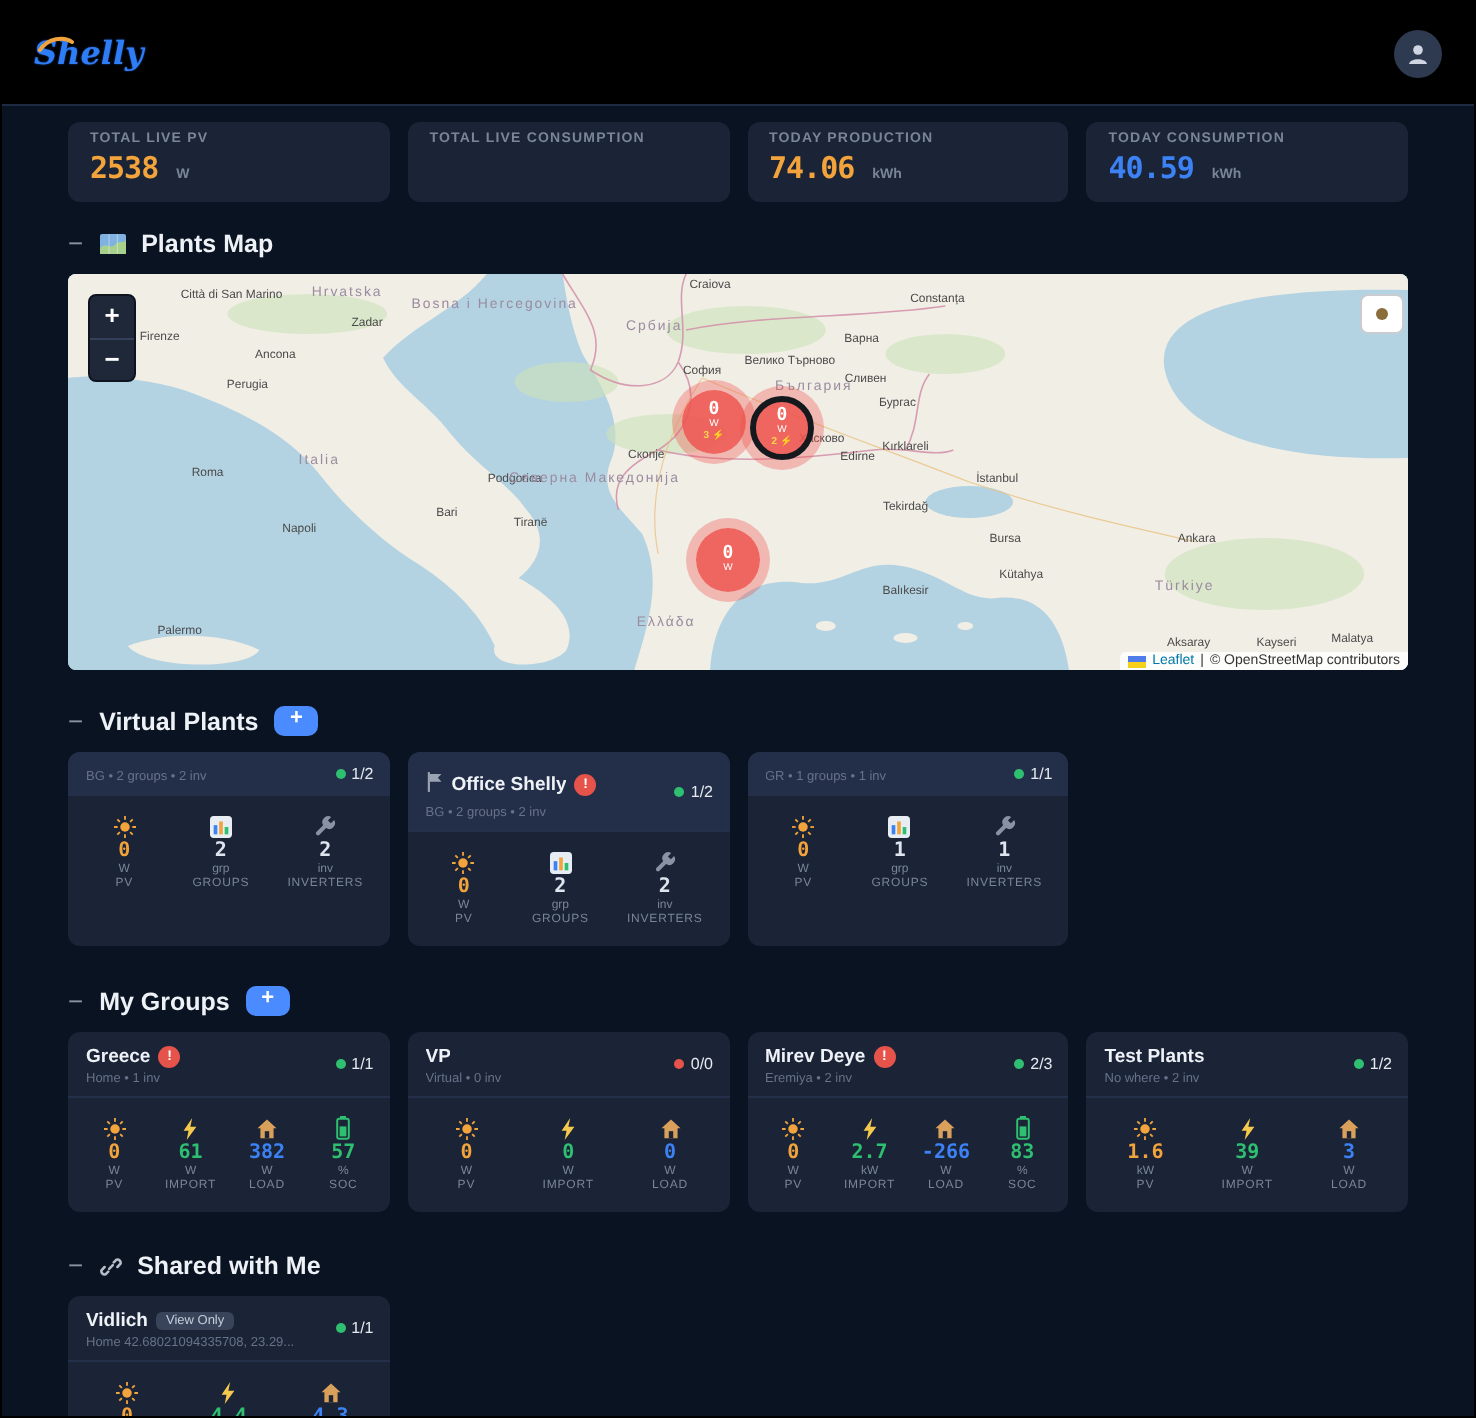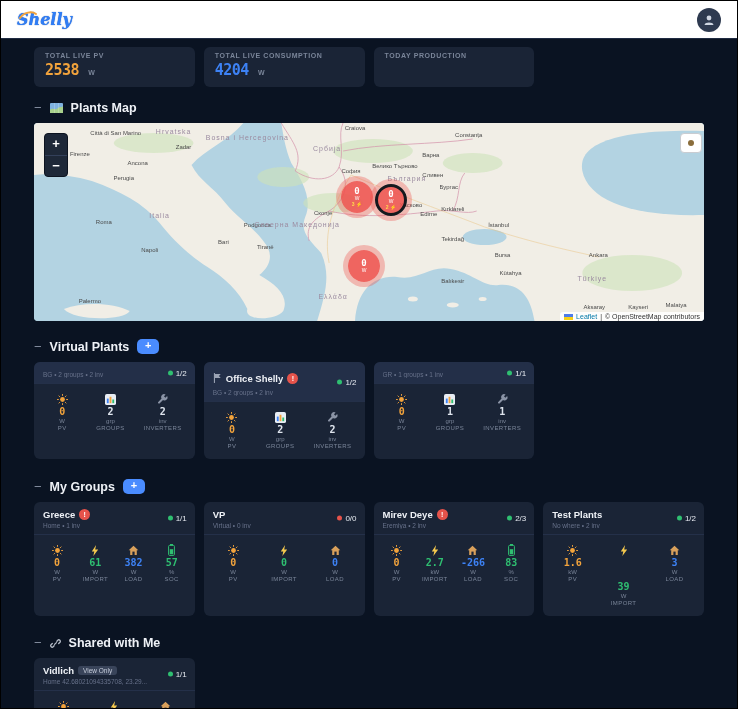--- a/index.html
+++ b/index.html
@@ -5,21 +5,21 @@
   * { box-sizing: border-box; margin: 0; padding: 0; }
   html,body { width:738px; height:709px; overflow:hidden; }
   body {
     background:#0a1322;
     font-family:"Liberation Sans", sans-serif;
     color:#e6eaf0;
     border:1px solid #000;
   }
   
   .topbar {
-    height:38px; background:#ffffff; border-bottom:1px solid #1f2b42;
+    height:52px; background:#000000; border-bottom:1px solid #1f2b42;
     display:flex; align-items:center; justify-content:space-between; padding:0 16px;
   }
   .logo { position:relative; font-family:"DejaVu Serif", serif; font-style:italic; font-weight:bold;
     font-size:16px; color:#2f7df6; text-shadow:0 0 1px #1a4fa8; cursor:pointer; }
   .logo .swoosh { position:absolute; top:-6px; left:2px; }
   .avatar-btn { width:24px; height:24px; border-radius:50%; background:#2e3a50;
     display:flex; align-items:center; justify-content:center; cursor:pointer; }
   
   .main { padding:8px 33px 0; }
   .stats-row { display:grid; grid-template-columns:repeat(4,1fr); gap:9px; }
@@ -110,27 +110,34 @@
   <div class="stats-row">
     <div class="stat-card">
       <div class="stat-label">TOTAL LIVE PV</div>
       <div class="stat-line">
         <span class="stat-value orange">2538</span>
         <span class="stat-unit">W</span>
       </div>
     </div>
     <div class="stat-card">
       <div class="stat-label">TOTAL LIVE CONSUMPTION</div>
-      <div class="stat-line">
-        <span class="stat-value blue">4204</span>
-        <span class="stat-unit">W</span>
-      </div>
     </div>
     <div class="stat-card">
       <div class="stat-label">TODAY PRODUCTION</div>
+      <div class="stat-line">
+        <span class="stat-value orange">74.06</span>
+        <span class="stat-unit">kWh</span>
+      </div>
+    </div>
+    <div class="stat-card">
+      <div class="stat-label">TODAY CONSUMPTION</div>
+      <div class="stat-line">
+        <span class="stat-value blue">40.59</span>
+        <span class="stat-unit">kWh</span>
+      </div>
     </div>
   </div>
 
   <div class="section-header">
     <span class="collapse">−</span>
     <svg width="13" height="10" viewBox="0 0 13 10">
       <rect width="13" height="10" rx="1" fill="#7fb2e0"></rect>
         <path d="M0,7 C3,4 5,8 8,5 C10,3 12,5 13,3 V10 H0 Z" fill="#a8d08d"></path>
         <rect x="4.2" width="0.6" height="10" fill="#ffffff55"></rect>
         <rect x="8.4" width="0.6" height="10" fill="#ffffff55"></rect>
@@ -653,21 +660,21 @@
             <span class="val" style="color: rgb(242, 163, 60);">1.6</span>
             <span class="unit">kW</span>
             <span class="lbl">PV</span>
           </div>
           <div class="stat-col">
             <span class="ic">
               <svg width="8" height="11" viewBox="0 0 8 12">
                 <path d="M5.2,0 L0.5,7 H3.2 L2.2,12 L7.5,4.8 H4.2 Z" fill="#f5c94e"></path>
               </svg>
             </span>
-            <span class="val" style="color: rgb(47, 191, 113); margin-top: 24px;">39</span>
+            <span class="val" style="color: rgb(47, 191, 113);">39</span>
             <span class="unit">W</span>
             <span class="lbl">IMPORT</span>
           </div>
           <div class="stat-col">
             <span class="ic">
               <svg width="11" height="11" viewBox="0 0 12 12">
                 <path d="M6,0.8 L0.8,5.6 H2.4 V11 H9.6 V5.6 H11.2 Z" fill="#d9a05b"></path>
                 <rect x="4.8" y="7.2" width="2.4" height="3.8" fill="#1a2436"></rect>
               </svg>
             </span>

